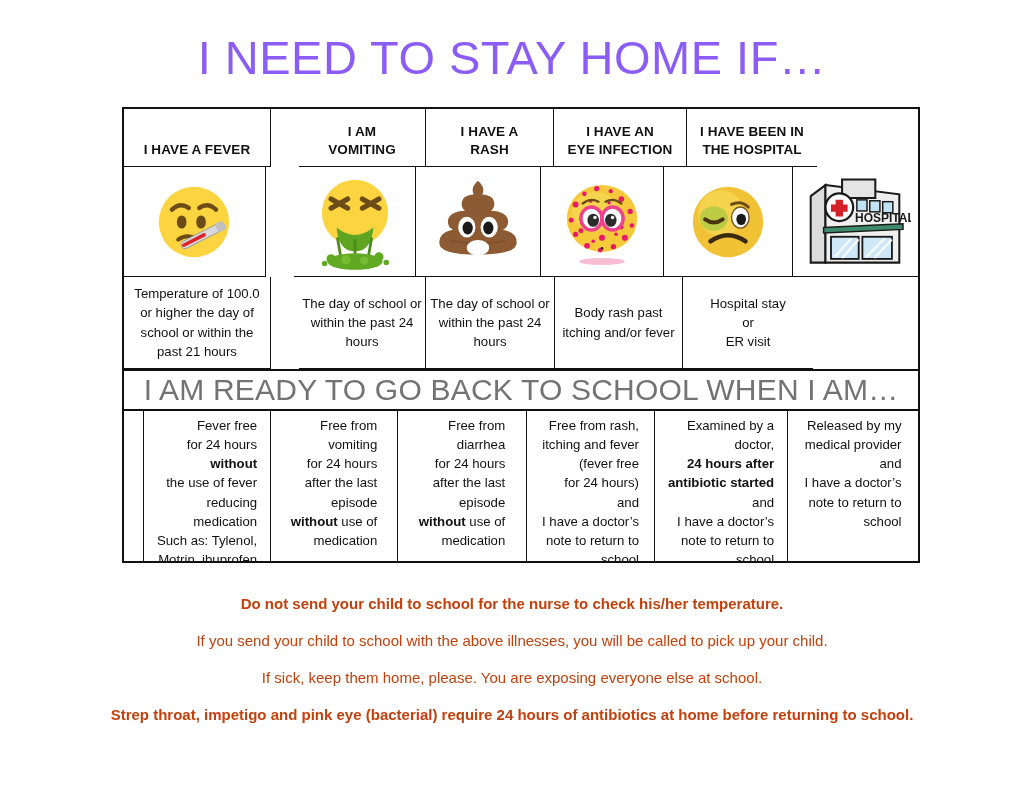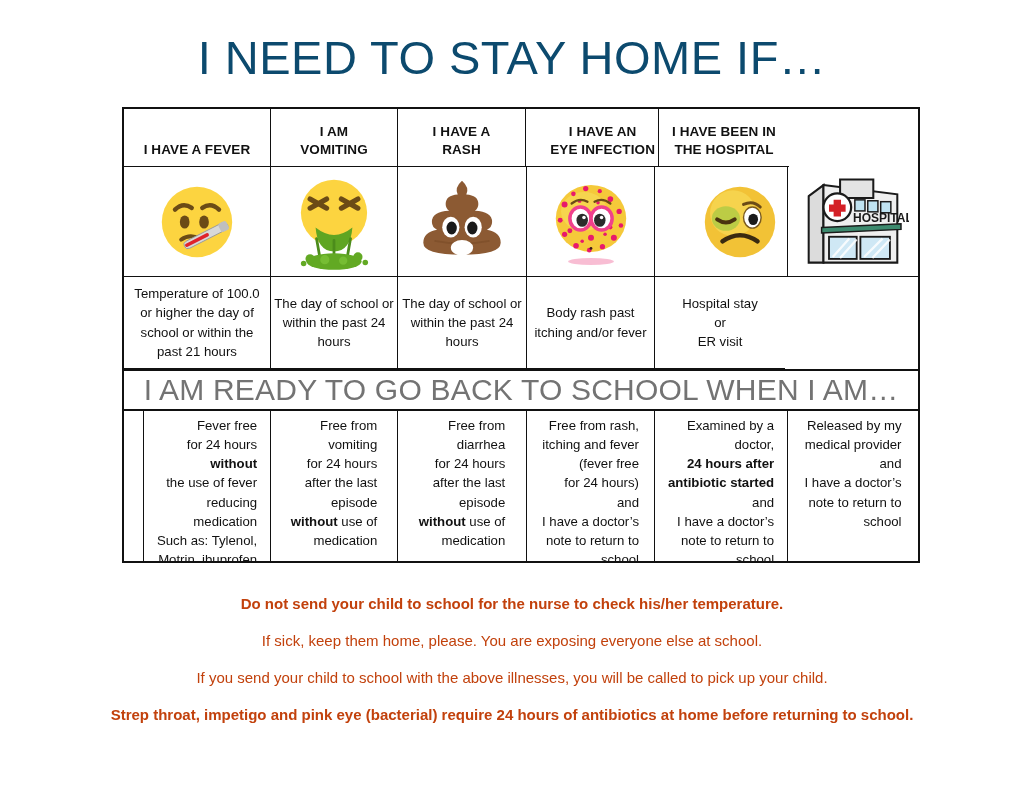--- a/index.html
+++ b/index.html
@@ -24,21 +24,21 @@
   
   .main-title {
     position: absolute;
     left: 0;
     top: 30px;
     width: 1024px;
     text-align: center;
     font-size: 47px;
     font-weight: 400;
     letter-spacing: 0.5px;
-    color: #0c4a6e;
+    color: #8b5cf6;
     white-space: nowrap;
   }
 
   
   .chart {
     position: absolute;
     left: 122px;
     top: 107px;
     width: 798px;
   }
@@ -66,24 +66,24 @@
     box-sizing: border-box;
     display: flex;
     justify-content: center;
     padding: 0 3px;
     overflow: hidden;
   }
   .cell:last-child { border-right: none; }
 
   
   .c0 { width: 147px; }
-  .c1 { width: 127px; }
+  .c1 { width: 127px; margin-left: 28px; }
   .c2 { width: 129px; }
   .c3 { width: 128px; }
-  .c4 { width: 133px; justify-content: flex-end; }
+  .c4 { width: 133px; }
   .c5 { width: 130px; }
 
   .head-cell {
     align-items: flex-end;
     padding-bottom: 7px;
   }
   .head-text {
     font-size: 13.5px;
     font-weight: bold;
     line-height: 1.35;
@@ -375,18 +375,18 @@
         <div class="bottom-text">Examined by a<br>doctor,<br><b>24 hours after<br>antibiotic started</b><br>and<br>I have a doctor’s<br>note to return to<br>school</div>
       </div>
       <div class="bcell b5">
         <div class="bottom-text">Released by my<br>medical provider<br>and<br>I have a doctor’s<br>note to return to<br>school</div>
       </div>
     </div>
   </div>
 
   <div class="footer">
     <div class="f-line f-bold">Do not send your child to school for the nurse to check his/her temperature.</div>
+    <div class="f-line">If you send your child to school with the above illnesses, you will be called to pick up your child.</div>
     <div class="f-line">If sick, keep them home, please.  You are exposing everyone else at school.</div>
-    <div class="f-line">If you send your child to school with the above illnesses, you will be called to pick up your child.</div>
     <div class="f-line f-bold">Strep throat, impetigo and pink eye (bacterial) require 24 hours of antibiotics at home before returning to school.</div>
   </div>
 
 </div>
 
 </body></html>

